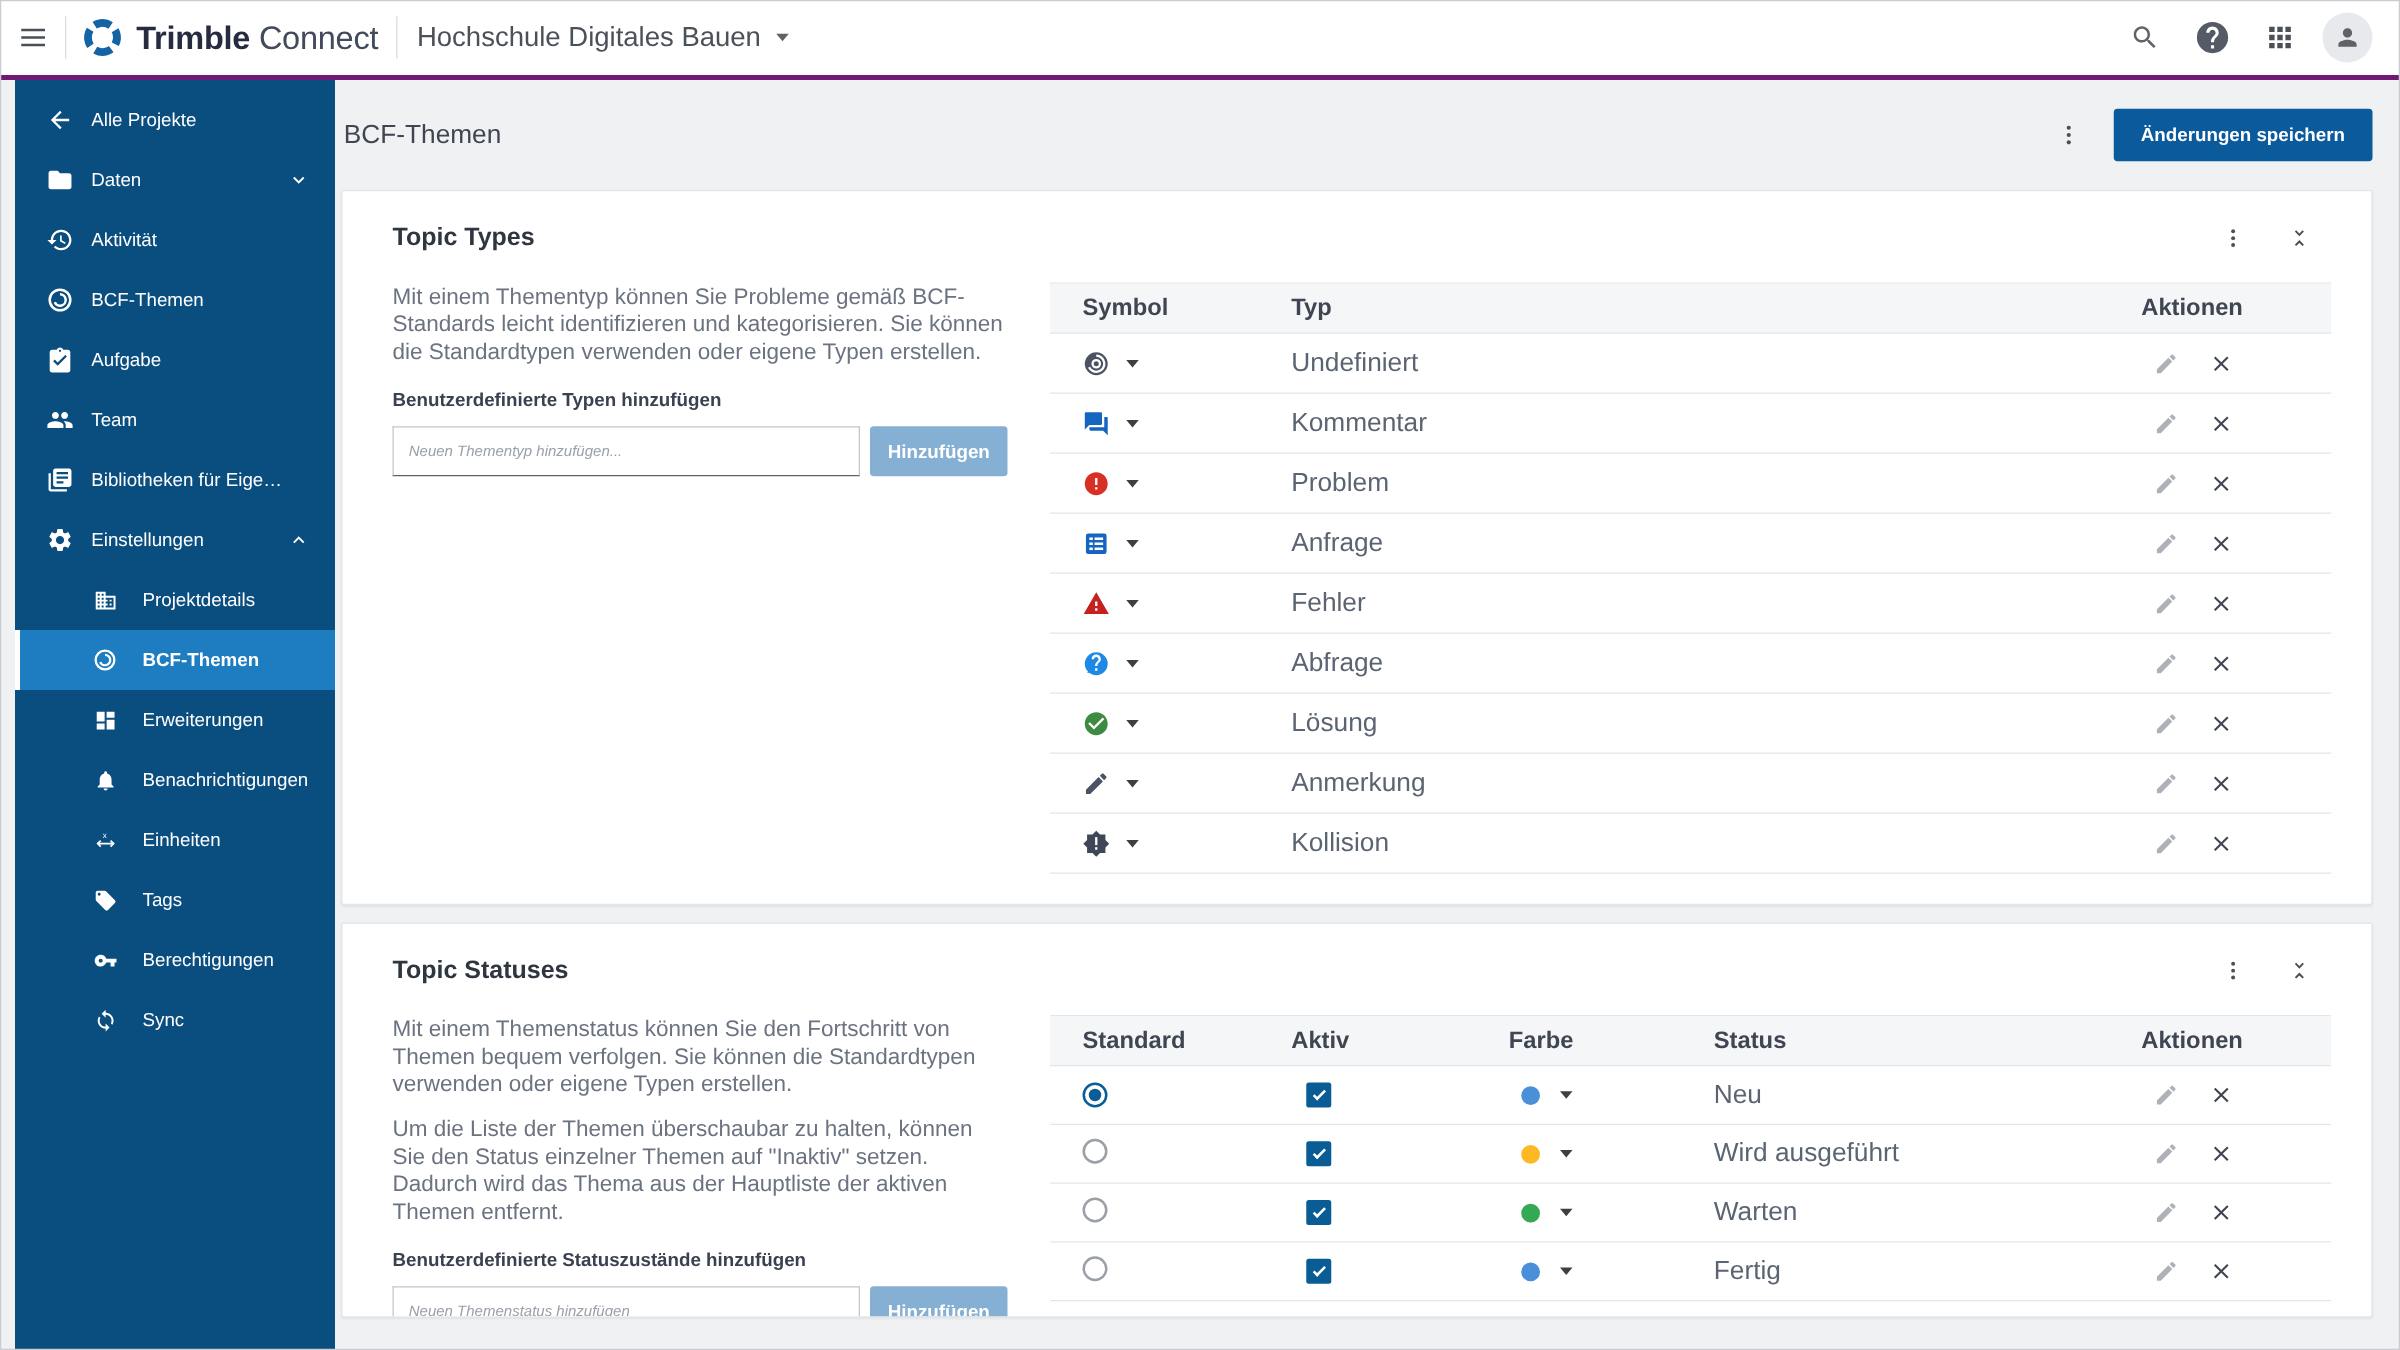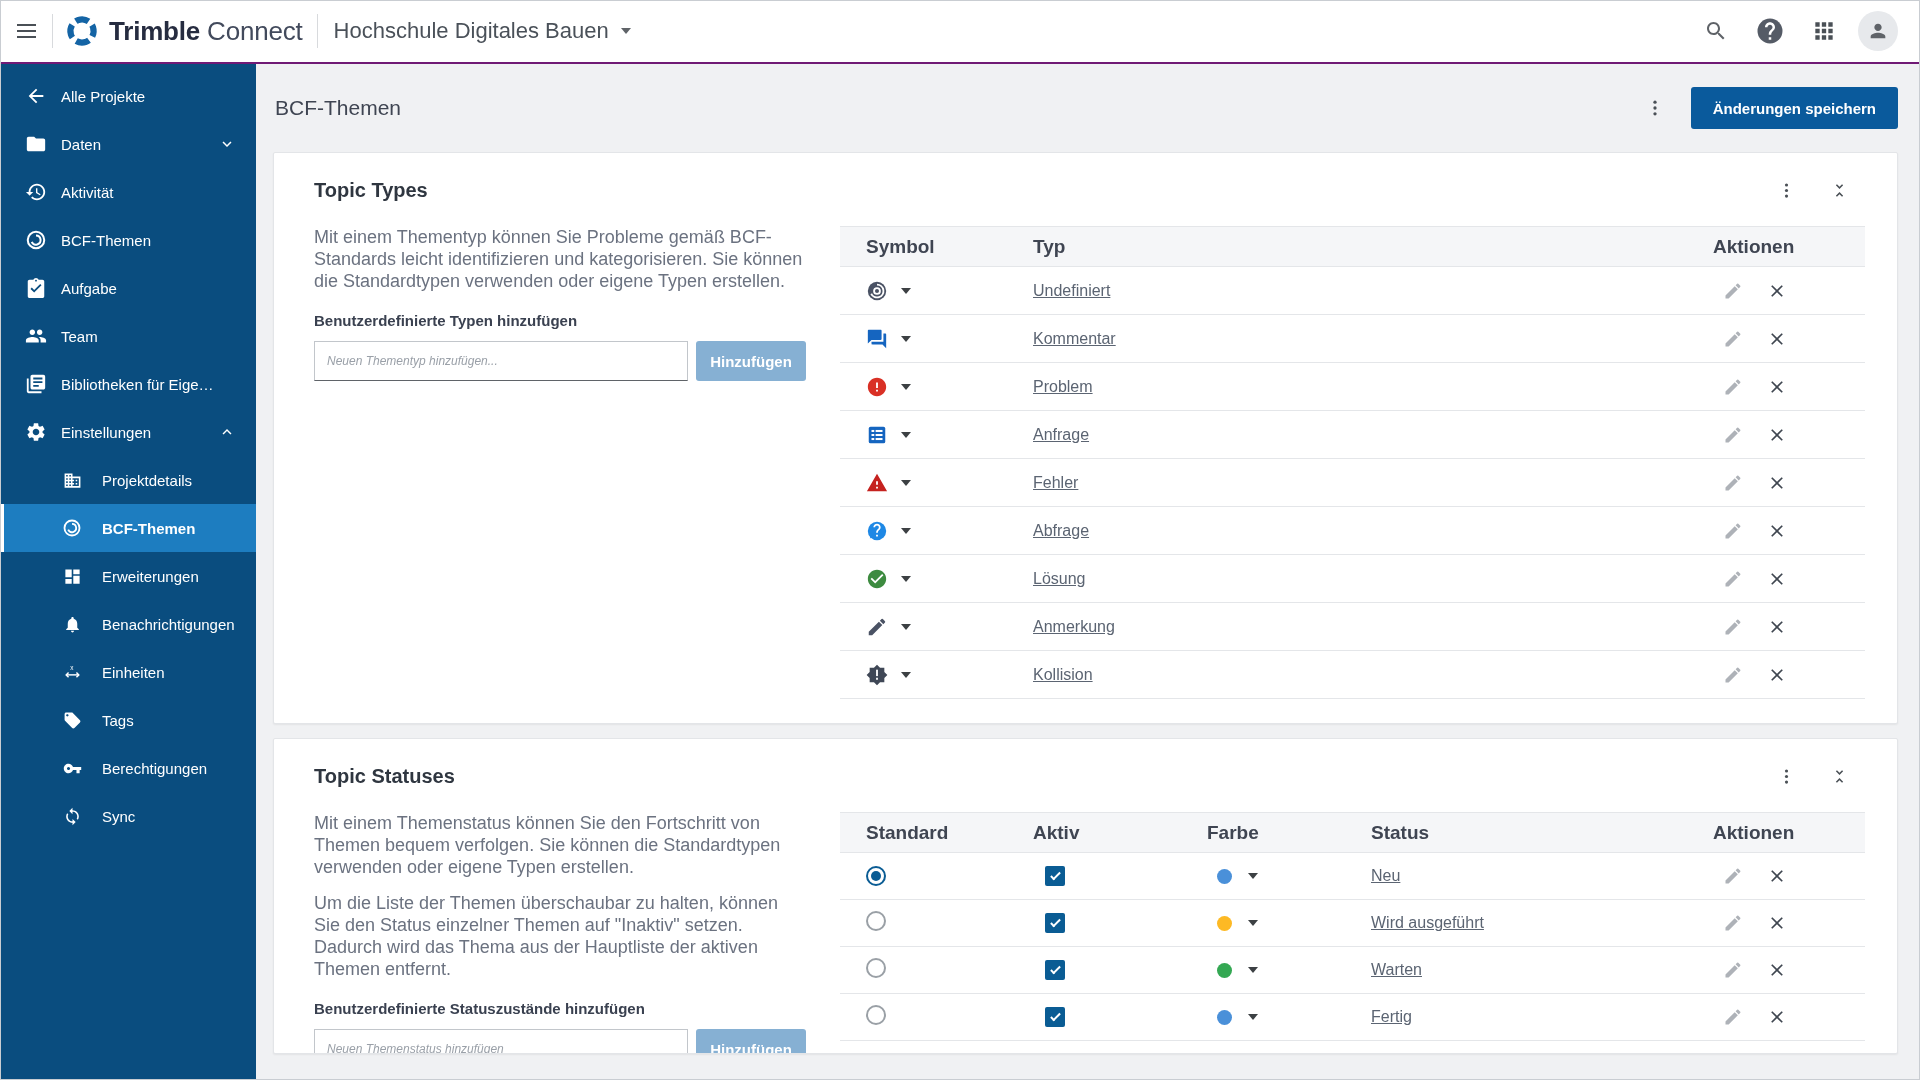--- a/index.html
+++ b/index.html
@@ -2,42 +2,42 @@
 <html><head>
 <meta charset="utf-8">
 <style>
   * { margin:0; padding:0; box-sizing:border-box; }
   html,body { width:1920px; height:1080px; overflow:hidden; }
   body { font-family:"Liberation Sans", sans-serif; background:#f0f1f3; position:relative; }
   .frame { position:absolute; inset:0; border:1px solid #c9cdd2; pointer-events:none; z-index:99; }
 
   
   .topbar { position:absolute; left:0; top:0; right:0; height:64px; background:#fff;
-            border-bottom:2px solid #701a75; display:flex; align-items:center; z-index:10; }
+            border-bottom:4px solid #701a75; display:flex; align-items:center; z-index:10; }
   .hamburger { width:52px; height:64px; display:flex; flex-direction:column; justify-content:center;
                align-items:center; gap:4px; cursor:pointer; }
   .hamburger i { display:block; width:19px; height:2px; background:#4a5056; }
   .tb-divider { width:1px; height:34px; background:#d8dadd; }
   .brand { display:flex; align-items:center; gap:10px; padding:0 14px 0 12px; }
   .brand-logo svg { display:block; }
   .brand-text { font-size:26px; letter-spacing:-0.2px; white-space:nowrap; }
   .brand-text b { color:#262c40; font-weight:700; }
   .brand-text span { color:#424a5c; font-weight:300; }
   .proj-sel { display:flex; align-items:center; gap:12px; padding:0 16px; height:64px; cursor:pointer; }
   .proj-name { font-size:22px; color:#4a5159; }
   .caret { width:0; height:0; border-left:5px solid transparent; border-right:5px solid transparent;
            border-top:6px solid #5f6368; }
   .tb-right { margin-left:auto; display:flex; align-items:center; gap:14px; padding-right:22px; }
   .tb-icon { width:40px; height:40px; display:flex; align-items:center; justify-content:center;
              border-radius:50%; cursor:pointer; }
   .tb-icon svg { display:block; }
   .avatar { background:#e7e9ec; }
 
   
-  .sidebar { position:absolute; left:0; top:64px; bottom:0; width:256px; background:#0a4d7f;
+  .sidebar { position:absolute; left:12px; top:64px; bottom:0; width:256px; background:#0a4d7f;
              padding-top:8px; z-index:5; }
   .side-item { position:relative; height:48px; display:flex; align-items:center; color:#fff;
                font-size:15px; cursor:pointer; }
   .side-item .ic { width:24px; height:24px; margin-left:24px; display:flex; align-items:center;
                    justify-content:center; color:#fff; flex:0 0 auto; }
   .side-item .lbl { margin-left:13px; white-space:nowrap; overflow:hidden; text-overflow:ellipsis; max-width:160px; }
   .side-item .chev { margin-left:auto; margin-right:20px; display:flex; color:#fff; }
   .side-item.sub .ic { width:20px; height:20px; margin-left:62px; }
   .side-item.sub .lbl { margin-left:20px; }
   .side-item.selected { background:#1d7dc0; font-weight:700; }
@@ -73,21 +73,21 @@
 
   .table { flex:1; margin-left:34px; border-top:1px solid #e4e6e9; }
   .trow { display:grid; align-items:center; border-bottom:1px solid #e4e6e9; }
   .types-grid   { grid-template-columns:193px 1fr 152px; }
   .status-grid  { grid-template-columns:193px 174px 164px 1fr 152px; }
   .thead { height:40px; background:#f5f6f8; }
   .thead .hc { font-size:19px; font-weight:700; color:#3f4552; }
   .types-grid > :first-child, .status-grid > :first-child { padding-left:26px; }
   .trow.body-row.types { height:48px; }
   .trow.body-row.statuses { height:47px; }
-  .cell-label { font-size:16px; color:#5b6472;text-decoration:underline; }
+  .cell-label { font-size:21px; color:#5b6472; }
   .sym-drop { display:flex; align-items:center; gap:13px; cursor:pointer; width:max-content; }
   .sym-drop svg { display:block; }
   .actions { display:flex; align-items:center; gap:20px; padding-left:8px; }
   .act { background:none; border:none; cursor:pointer; display:flex; padding:2px; }
 
   .radio { width:20px; height:20px; border-radius:50%; border:2px solid #9aa0a6; background:#fff;
            display:inline-flex; align-items:center; justify-content:center; cursor:pointer; }
   .radio.on { border-color:#0a5c94; }
   .radio.on i { width:10px; height:10px; border-radius:50%; background:#0a5c94; }
   .checkbox { width:20px; height:20px; border-radius:2px; background:#0a5c94; display:inline-flex;

